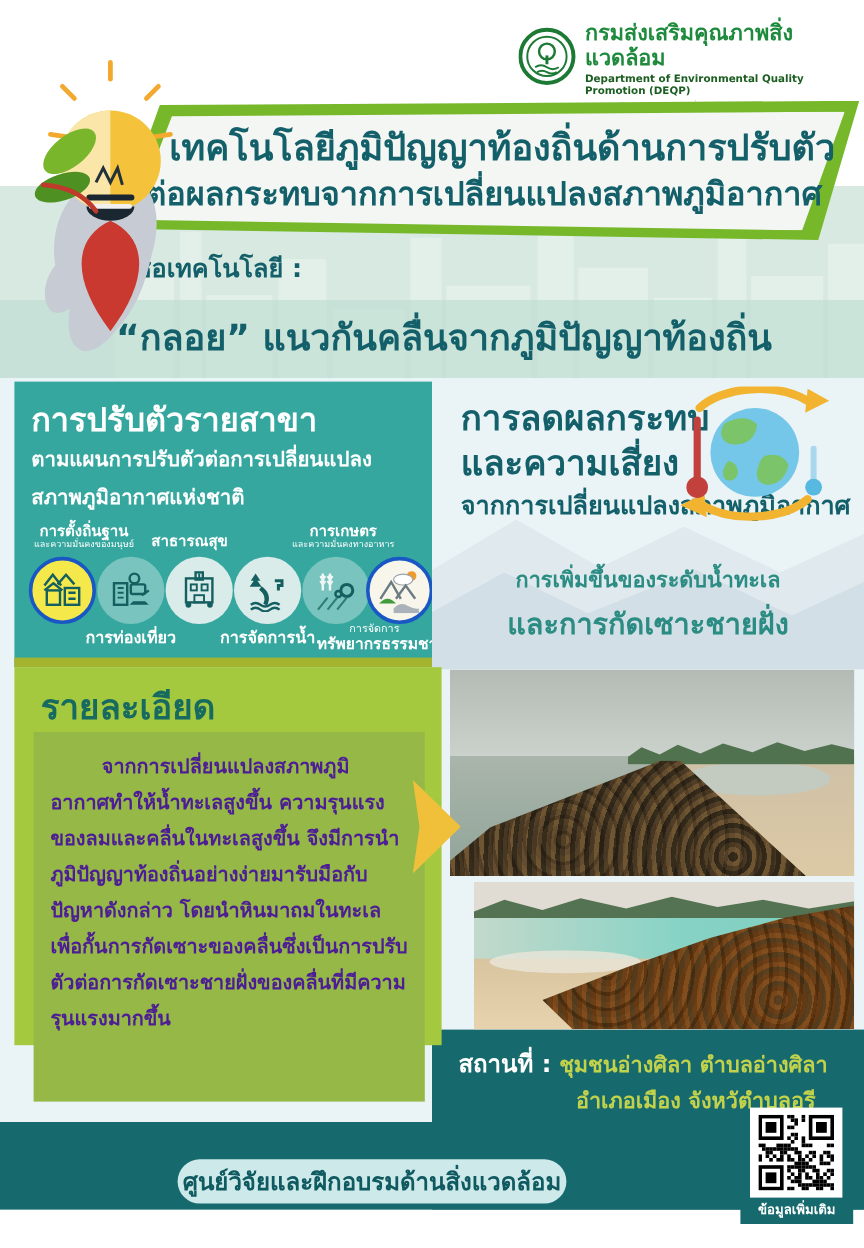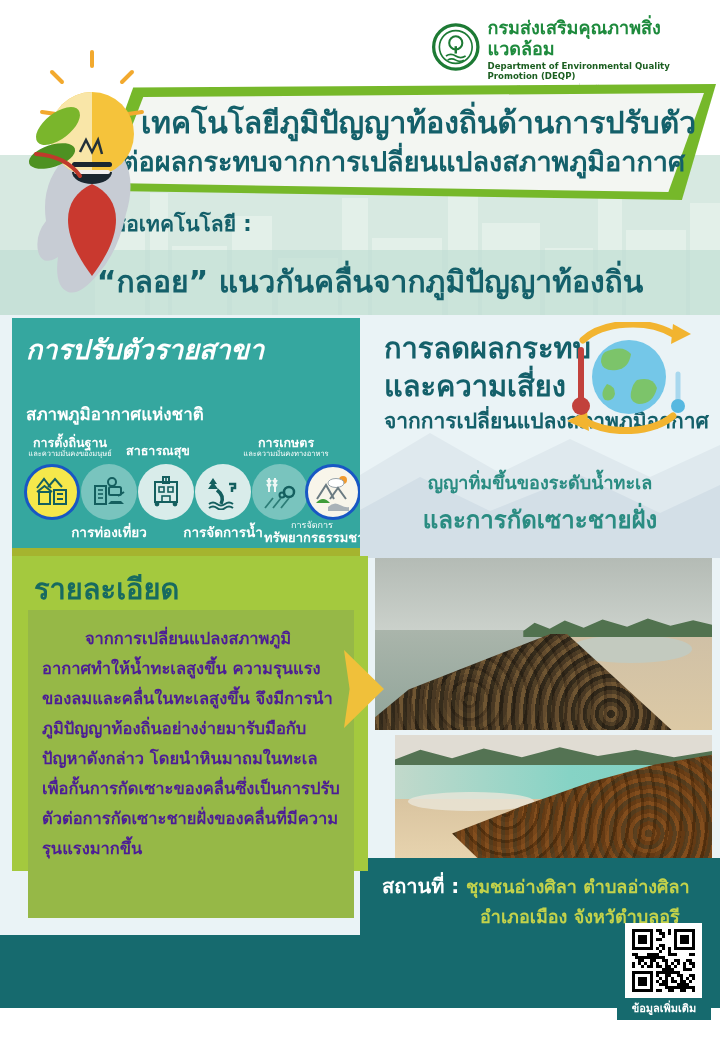--- a/index.html
+++ b/index.html
@@ -30,21 +30,21 @@
   .banner-l2 { left:120px; top:140px; width:566px; text-align:center; color:#14606a;
                font-weight:bold; font-size:27px; }
 
   .tech-label { left:112px; top:207px; color:#14606a; font-weight:bold; font-size:21px; }
   .tech-name  { left:40px; top:258px; width:660px; text-align:center; color:#14606a;
                 font-weight:bold; font-size:30px; }
 
   
   .adapt-card { left:12px; top:318px; width:348px; height:238px; background:#35a79f; }
   .adapt-strip { position:absolute; left:0; bottom:0; width:100%; height:8px; background:#a5b42f; }
-  .adapt-title { position:absolute; left:14px; top:10px; color:#fff; font-weight:bold; font-size:27px;font-style:italic; }
+  .adapt-title { position:absolute; left:14px; top:10px; color:#fff; font-weight:bold; font-size:27px; }
   .adapt-sub1  { position:absolute; left:14px; top:50px; color:#fff; font-weight:bold; font-size:17px; }
   .adapt-sub2  { position:absolute; left:14px; top:82px; color:#fff; font-weight:bold; font-size:17px; }
 
   .sec-lab { position:absolute; color:#fff; text-align:center; line-height:1.1; }
   .sec-lab b { font-size:12.5px; font-weight:bold; display:block; }
   .sec-lab small { font-size:7.5px; display:block; }
   .sec-lab .big { font-size:13px; font-weight:bold; display:block; }
 
   .icon-circle { position:absolute; top:146px; width:56px; height:56px; border-radius:50%;
                  display:flex; align-items:center; justify-content:center; }
@@ -170,20 +170,21 @@
   <div class="abs banner-green"></div>
   <div class="abs banner-white"></div>
   <div class="abs banner-l1">เทคโนโลยีภูมิปัญญาท้องถิ่นด้านการปรับตัว</div>
   <div class="abs banner-l2">ต่อผลกระทบจากการเปลี่ยนแปลงสภาพภูมิอากาศ</div>
 
   <div class="abs tech-label">ชื่อเทคโนโลยี :</div>
   <div class="abs tech-name">“กลอย” แนวกันคลื่นจากภูมิปัญญาท้องถิ่น</div>
 
   <div class="abs adapt-card">
     <div class="adapt-title">การปรับตัวรายสาขา</div>
+    <div class="adapt-sub1">ตามแผนการปรับตัวต่อการเปลี่ยนแปลง</div>
     <div class="adapt-sub2">สภาพภูมิอากาศแห่งชาติ</div>
 
     <div class="sec-lab" style="left:2px;top:118px;width:112px;">
       <b>การตั้งถิ่นฐาน</b>
       <small>และความมั่นคงของมนุษย์</small>
     </div>
     <div class="sec-lab" style="left:96px;top:126px;width:100px;">
       <b>สาธารณสุข</b>
     </div>
     <div class="sec-lab" style="left:218px;top:118px;width:112px;">
@@ -292,21 +293,21 @@
     <circle cx="84" cy="55" r="37" fill="#74c7e8"></circle>
     <path d="M60 30 q18 -8 26 2 q-2 14 -14 16 q-14 2 -16 -8 q0 -7 4 -10z" fill="#7cc46a"></path>
     <path d="M92 58 q16 -4 20 8 q-4 16 -18 16 q-10 -2 -8 -12 q2 -9 6 -12z" fill="#7cc46a"></path>
     <path d="M62 62 q8 2 8 10 q-2 8 -10 6 q-6 -6 2 -16z" fill="#7cc46a"></path>
     <line x1="36" y1="28" x2="36" y2="76" stroke="#c2413c" stroke-width="6" stroke-linecap="round"></line>
     <circle cx="36" cy="84" r="9" fill="#c2413c"></circle>
     <line x1="133" y1="52" x2="133" y2="78" stroke="#a8d8ee" stroke-width="5" stroke-linecap="round"></line>
     <circle cx="133" cy="84" r="7" fill="#57b8e0"></circle>
   </svg>
 
-  <div class="abs effect1">ญญาทิ่มขึ้นของระดับน้ำทะเล</div>
+  <div class="abs effect1">การเพิ่มขึ้นของระดับน้ำทะเล</div>
   <div class="abs effect2">และการกัดเซาะชายฝั่ง</div>
 
   <div class="abs teal-right"></div>
   <div class="abs teal-full"></div>
 
   <div class="abs detail-box">
     <div class="detail-title">รายละเอียด</div>
     <div class="detail-inner">
       <p class="detail-body">จากการเปลี่ยนแปลงสภาพภูมิอากาศทำให้น้ำทะเลสูงขึ้น ความรุนแรงของลมและคลื่นในทะเลสูงขึ้น จึงมีการนำภูมิปัญญาท้องถิ่นอย่างง่ายมารับมือกับปัญหาดังกล่าว โดยนำหินมาถมในทะเลเพื่อกั้นการกัดเซาะของคลื่นซึ่งเป็นการปรับตัวต่อการกัดเซาะชายฝั่งของคลื่นที่มีความรุนแรงมากขึ้น</p>
     </div>
@@ -328,20 +329,23 @@
     <div class="layer" style="left:0;top:24%;width:100%;height:44%;background:linear-gradient(90deg,#c2d9cb,#86d3c5 55%,#7fcec0);"></div>
     <div class="layer" style="left:0;top:52%;width:60%;height:48%;background:linear-gradient(180deg,#d9c4a0,#e7d3ae);"></div>
     <div class="layer" style="left:4%;top:46%;width:40%;height:16%;background:#eae6da;border-radius:50%;opacity:.8;"></div>
     <div class="layer rock-tex2" style="left:0;top:0;width:100%;height:100%;clip-path:polygon(100% 16%,100% 100%,26% 100%,18% 80%,40% 58%,62% 38%,82% 24%);"></div>
   </div>
 
   <div class="abs loc-label">สถานที่ :</div>
   <div class="abs loc-l1">ชุมชนอ่างศิลา ตำบลอ่างศิลา</div>
   <div class="abs loc-l2">อำเภอเมือง จังหวัตำบลอุรี</div>
 
+  <div class="abs footer-pill">
+    <span>ศูนย์วิจัยและฝึกอบรมด้านสิ่งแวดล้อม</span>
+  </div>
 
   <div class="abs qr-tab"></div>
   <div class="abs qr-box">
     <svg id="qr-svg" width="63" height="63" viewBox="0 0 21 21">
         <rect x="8" y="0" width="1" height="1" fill="#000"></rect>
         <rect x="9" y="0" width="1" height="1" fill="#000"></rect>
         <rect x="12" y="0" width="1" height="1" fill="#000"></rect>
         <rect x="9" y="1" width="1" height="1" fill="#000"></rect>
         <rect x="10" y="1" width="1" height="1" fill="#000"></rect>
         <rect x="12" y="1" width="1" height="1" fill="#000"></rect>

